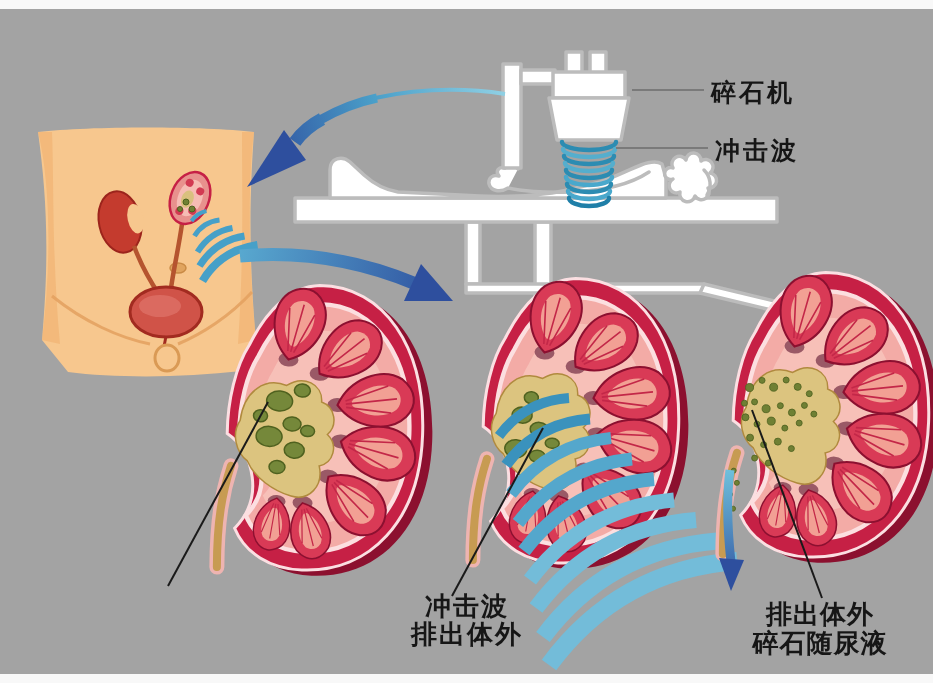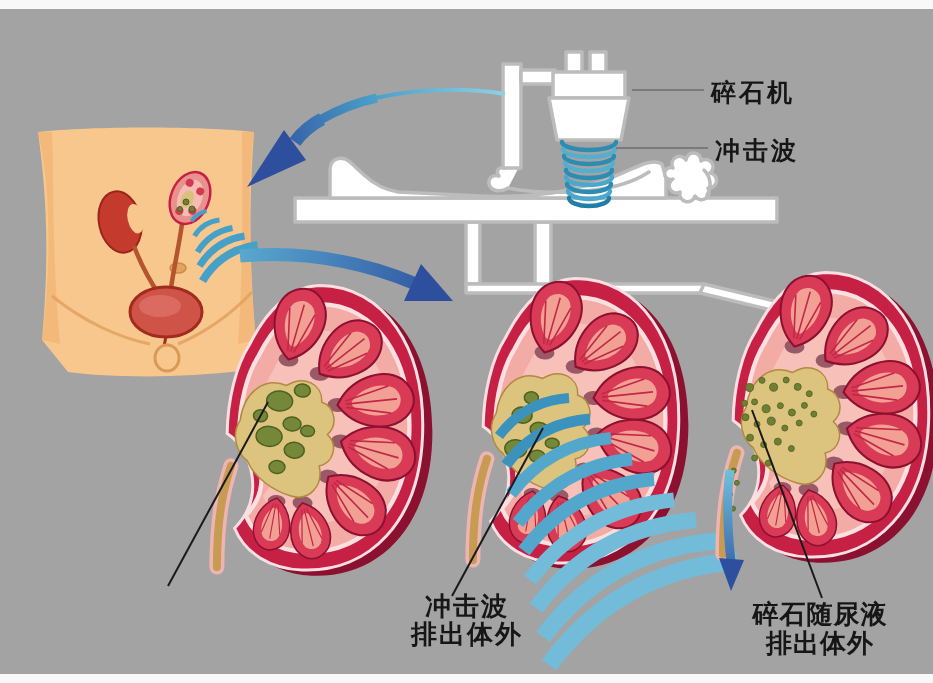--- a/index.html
+++ b/index.html
@@ -260,16 +260,16 @@
     <path d="M822,598 L752,410" stroke="#1a1a1a" stroke-width="2"></path>
   </svg>
 
   <div class="lbl lbl-machine">碎石机</div>
   <div class="lbl lbl-shockwave">冲击波</div>
   <div class="lbl lbl-focus">
     <span class="line">冲击波</span>
     <span class="line">排出体外</span>
   </div>
   <div class="lbl lbl-expel">
+    <span class="line">排出体外</span>
     <span class="line">碎石随尿液</span>
-    <span class="line">排出体外</span>
   </div>
 </div>
 
 </body></html>

